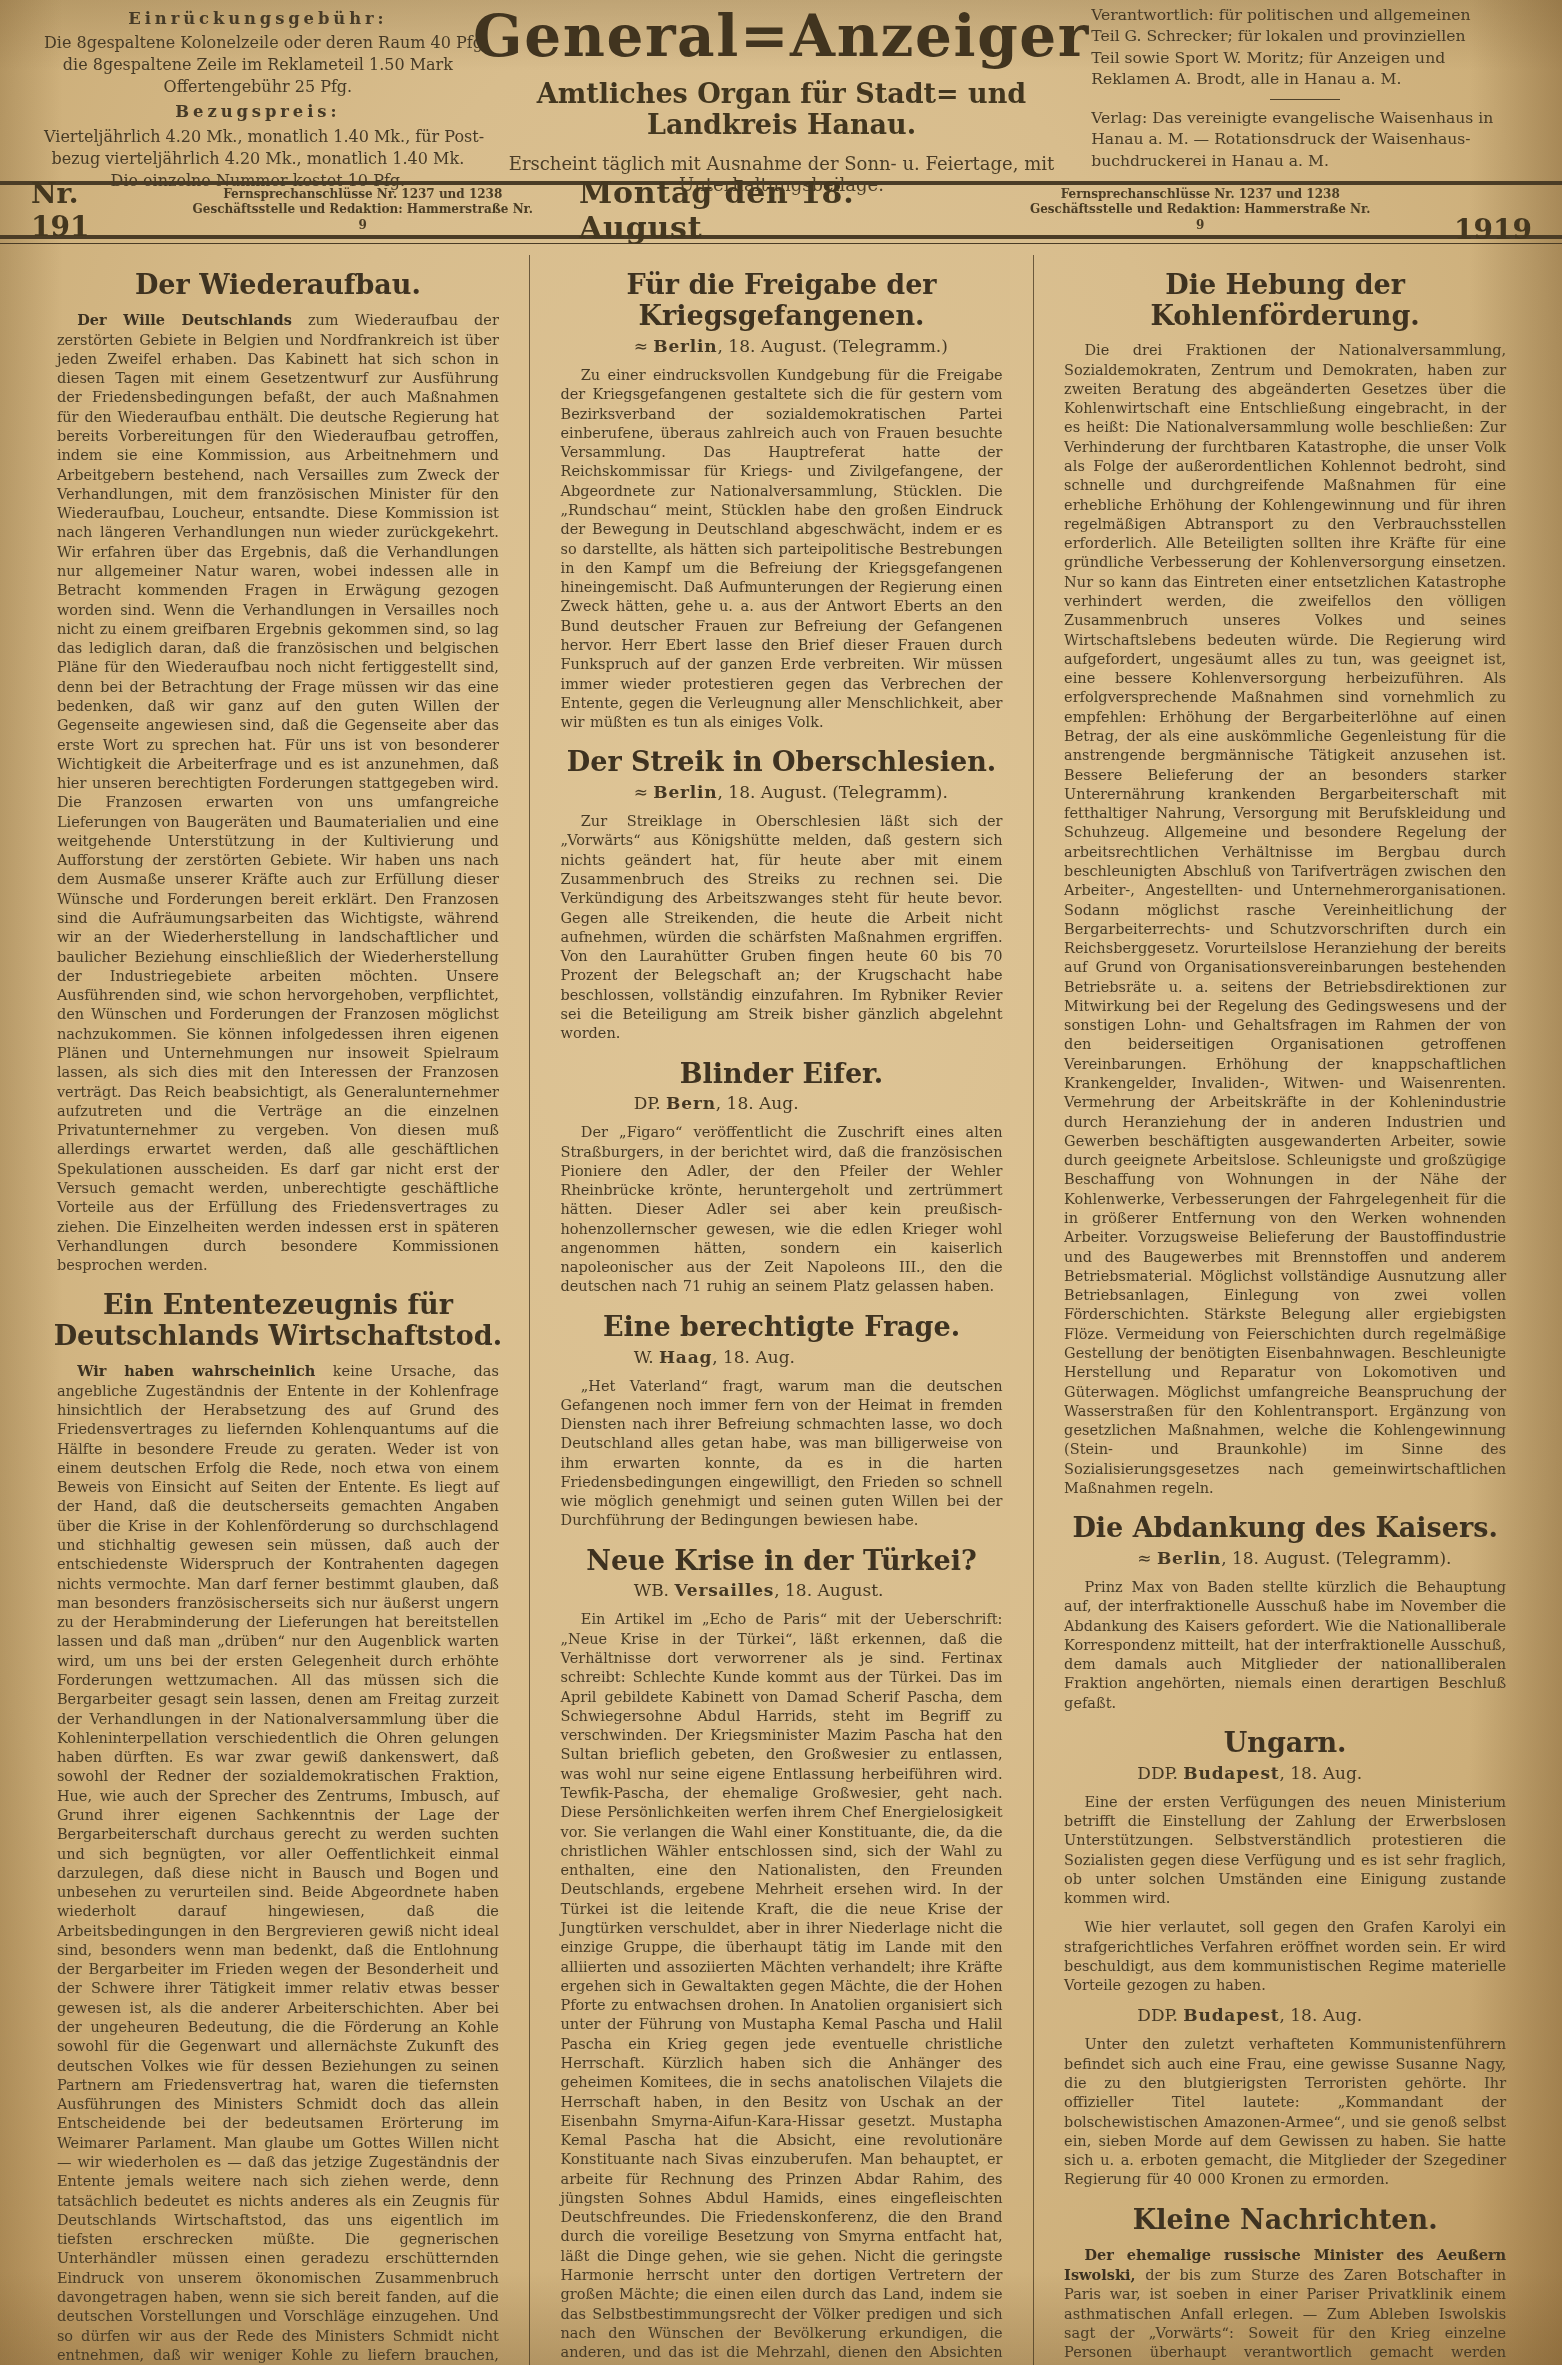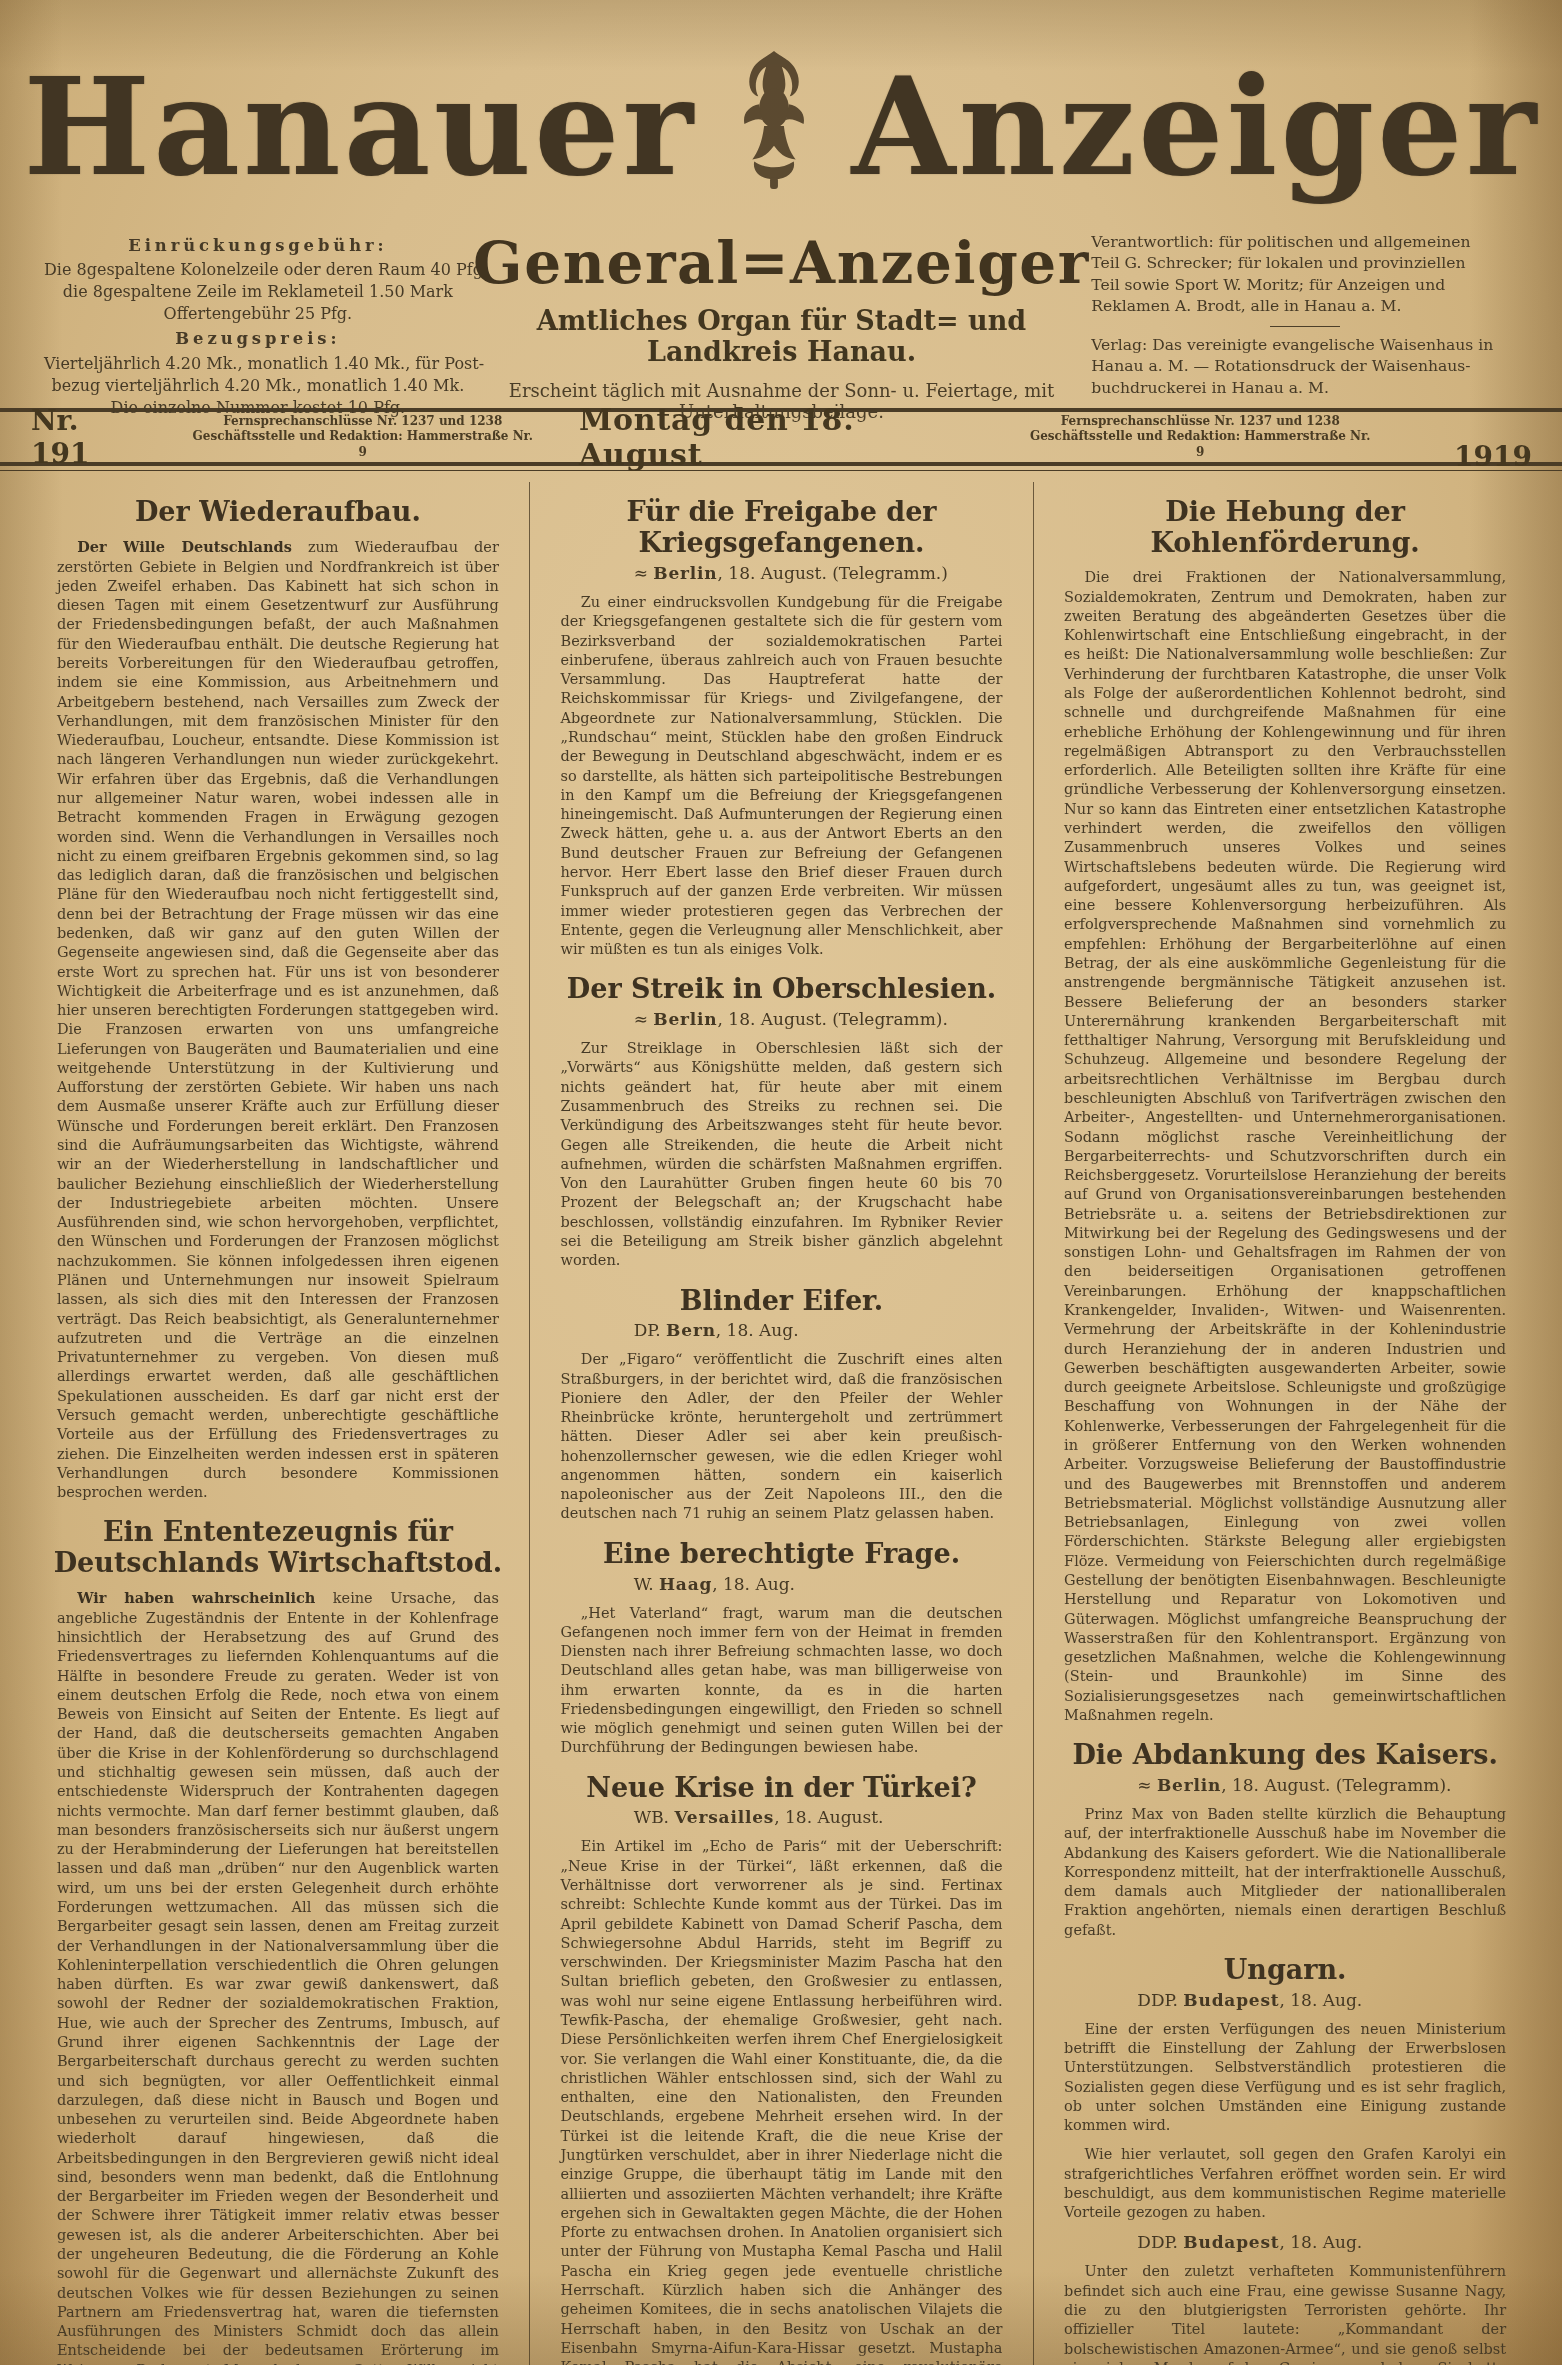--- a/index.html
+++ b/index.html
@@ -72,35 +72,20 @@
     text-indent:1.4em;margin:10px;color:#463a26;
     word-spacing:.06em;
   }
   .para b{color:#3c3120;}
 </style>
 </head>
 <body>
 
 <div id="page">
 
-  <div class="masthead">
-    <span class="word">Hanauer</span>
-    <svg class="crest" viewBox="0 0 100 150" aria-hidden="true">
-      <g fill="#4a3a24">
-        <path d="M50 6 C40 14 30 16 26 30 C22 44 30 52 34 52 C28 40 34 26 42 22 C38 34 36 46 44 54 L50 50 L56 54 C64 46 62 34 58 22 C66 26 72 40 66 52 C70 52 78 44 74 30 C70 16 60 14 50 6 Z"></path>
-        <ellipse cx="50" cy="64" rx="15" ry="20"></ellipse>
-        <path d="M35 60 C24 62 18 70 20 80 C28 76 34 74 38 76 Z"></path>
-        <path d="M65 60 C76 62 82 70 80 80 C72 76 66 74 62 76 Z"></path>
-        <path d="M40 82 C38 98 34 108 28 116 C40 114 44 110 50 102 C56 110 60 114 72 116 C66 108 62 98 60 82 Z"></path>
-        <path d="M30 118 C42 126 58 126 70 118 C72 126 66 136 50 136 C34 136 28 126 30 118 Z"></path>
-        <rect x="46" y="134" width="8" height="12" rx="3"></rect>
-      </g>
-    </svg>
-    <span class="word">Anzeiger</span>
-  </div>
 
   <div class="headinfo">
     <div class="side">
       <div class="cap">Einrückungsgebühr:</div>
       <div class="ln">Die 8gespaltene Kolonelzeile oder deren Raum 40 Pfg.</div>
       <div class="ln">die 8gespaltene Zeile im Reklameteil 1.50 Mark</div>
       <div class="ln">Offertengebühr 25 Pfg.</div>
       <div class="cap">Bezugspreis:</div>
       <div class="ln">Vierteljährlich 4.20 Mk., monatlich 1.40 Mk., für Post-</div>
       <div class="ln">bezug vierteljährlich 4.20 Mk., monatlich 1.40 Mk.</div>

